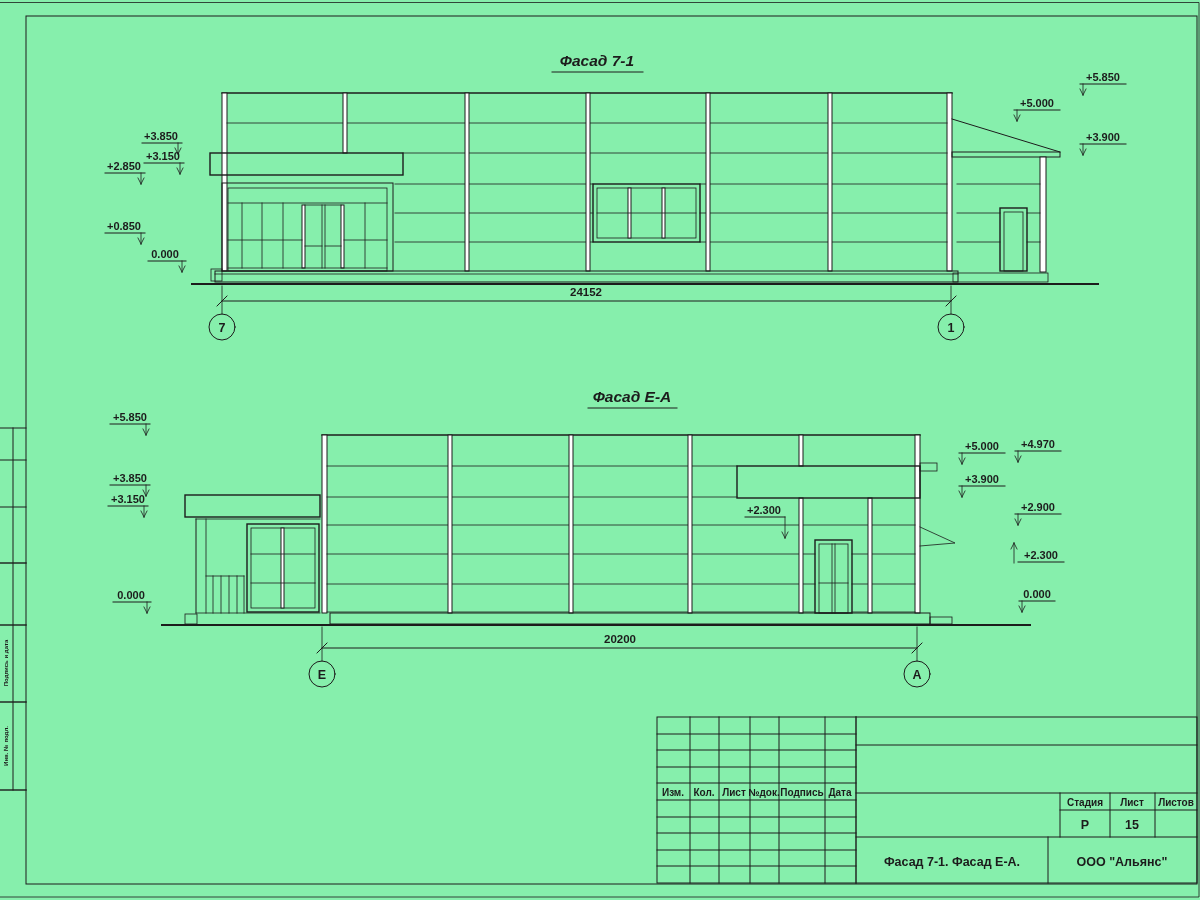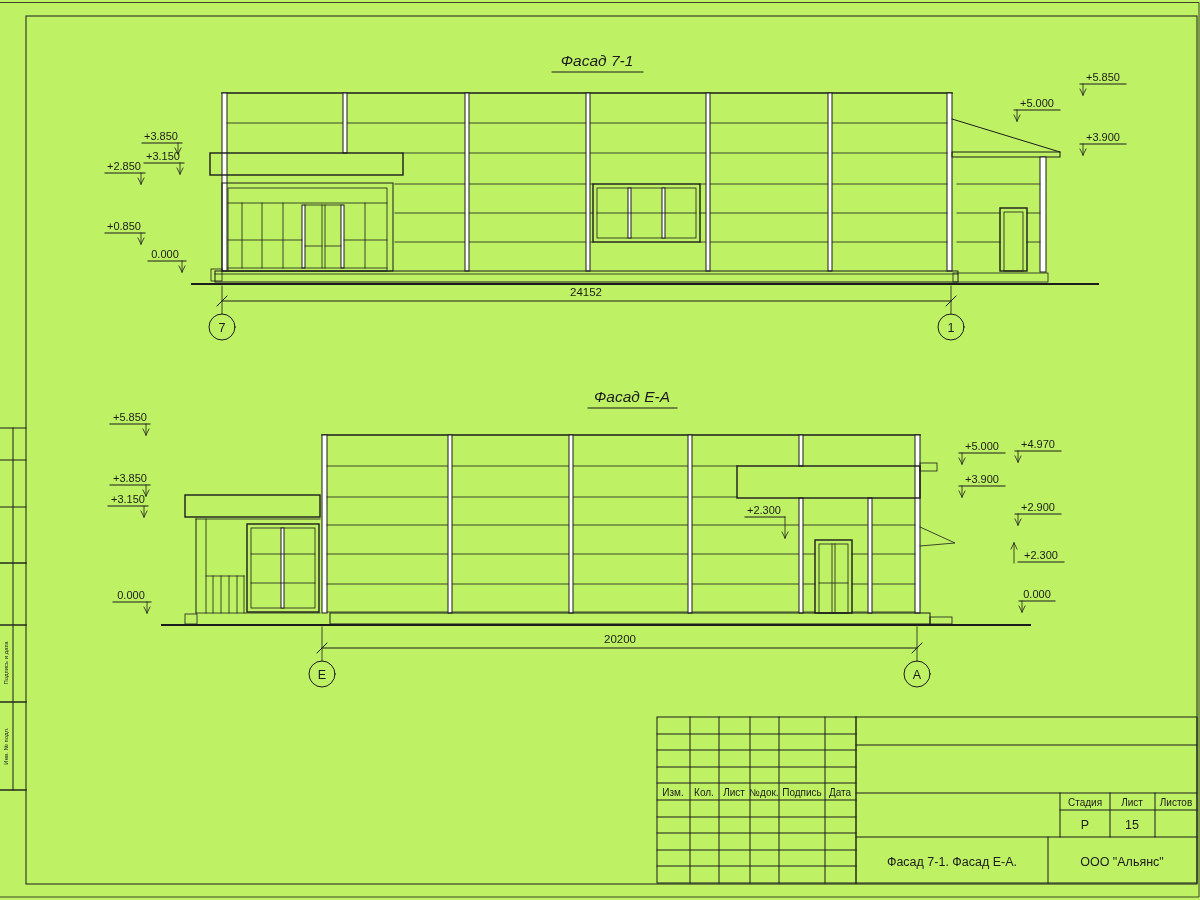--- a/index.html
+++ b/index.html
@@ -1,16 +1,16 @@
 <!DOCTYPE html>
 <html><head>
 <meta charset="utf-8">
 <style>
   html,body{margin:0;padding:0;background:#e8e8e8;}
-  .sheet{width:1200px;height:900px;background:#bef264;position:relative;margin:0 auto;}
+  .sheet{width:1200px;height:900px;background:#86efac;position:relative;margin:0 auto;font-weight:bold;}
   svg{display:block;}
   .ln{stroke:#1c1c1c;stroke-width:1;fill:none;stroke-linecap:square;}
   .thin{stroke-width:0.8;}
   .med{stroke-width:1.4;}
   .thick{stroke-width:2;}
   .wht{fill:#ffffff;stroke:#1c1c1c;stroke-width:1;}
   text{font-family:"Liberation Sans",sans-serif;fill:#1c1c1c;}
   .lbl{font-size:11px;}
   .dim{font-size:11.5px;}
   .axis{font-size:12.5px;}

